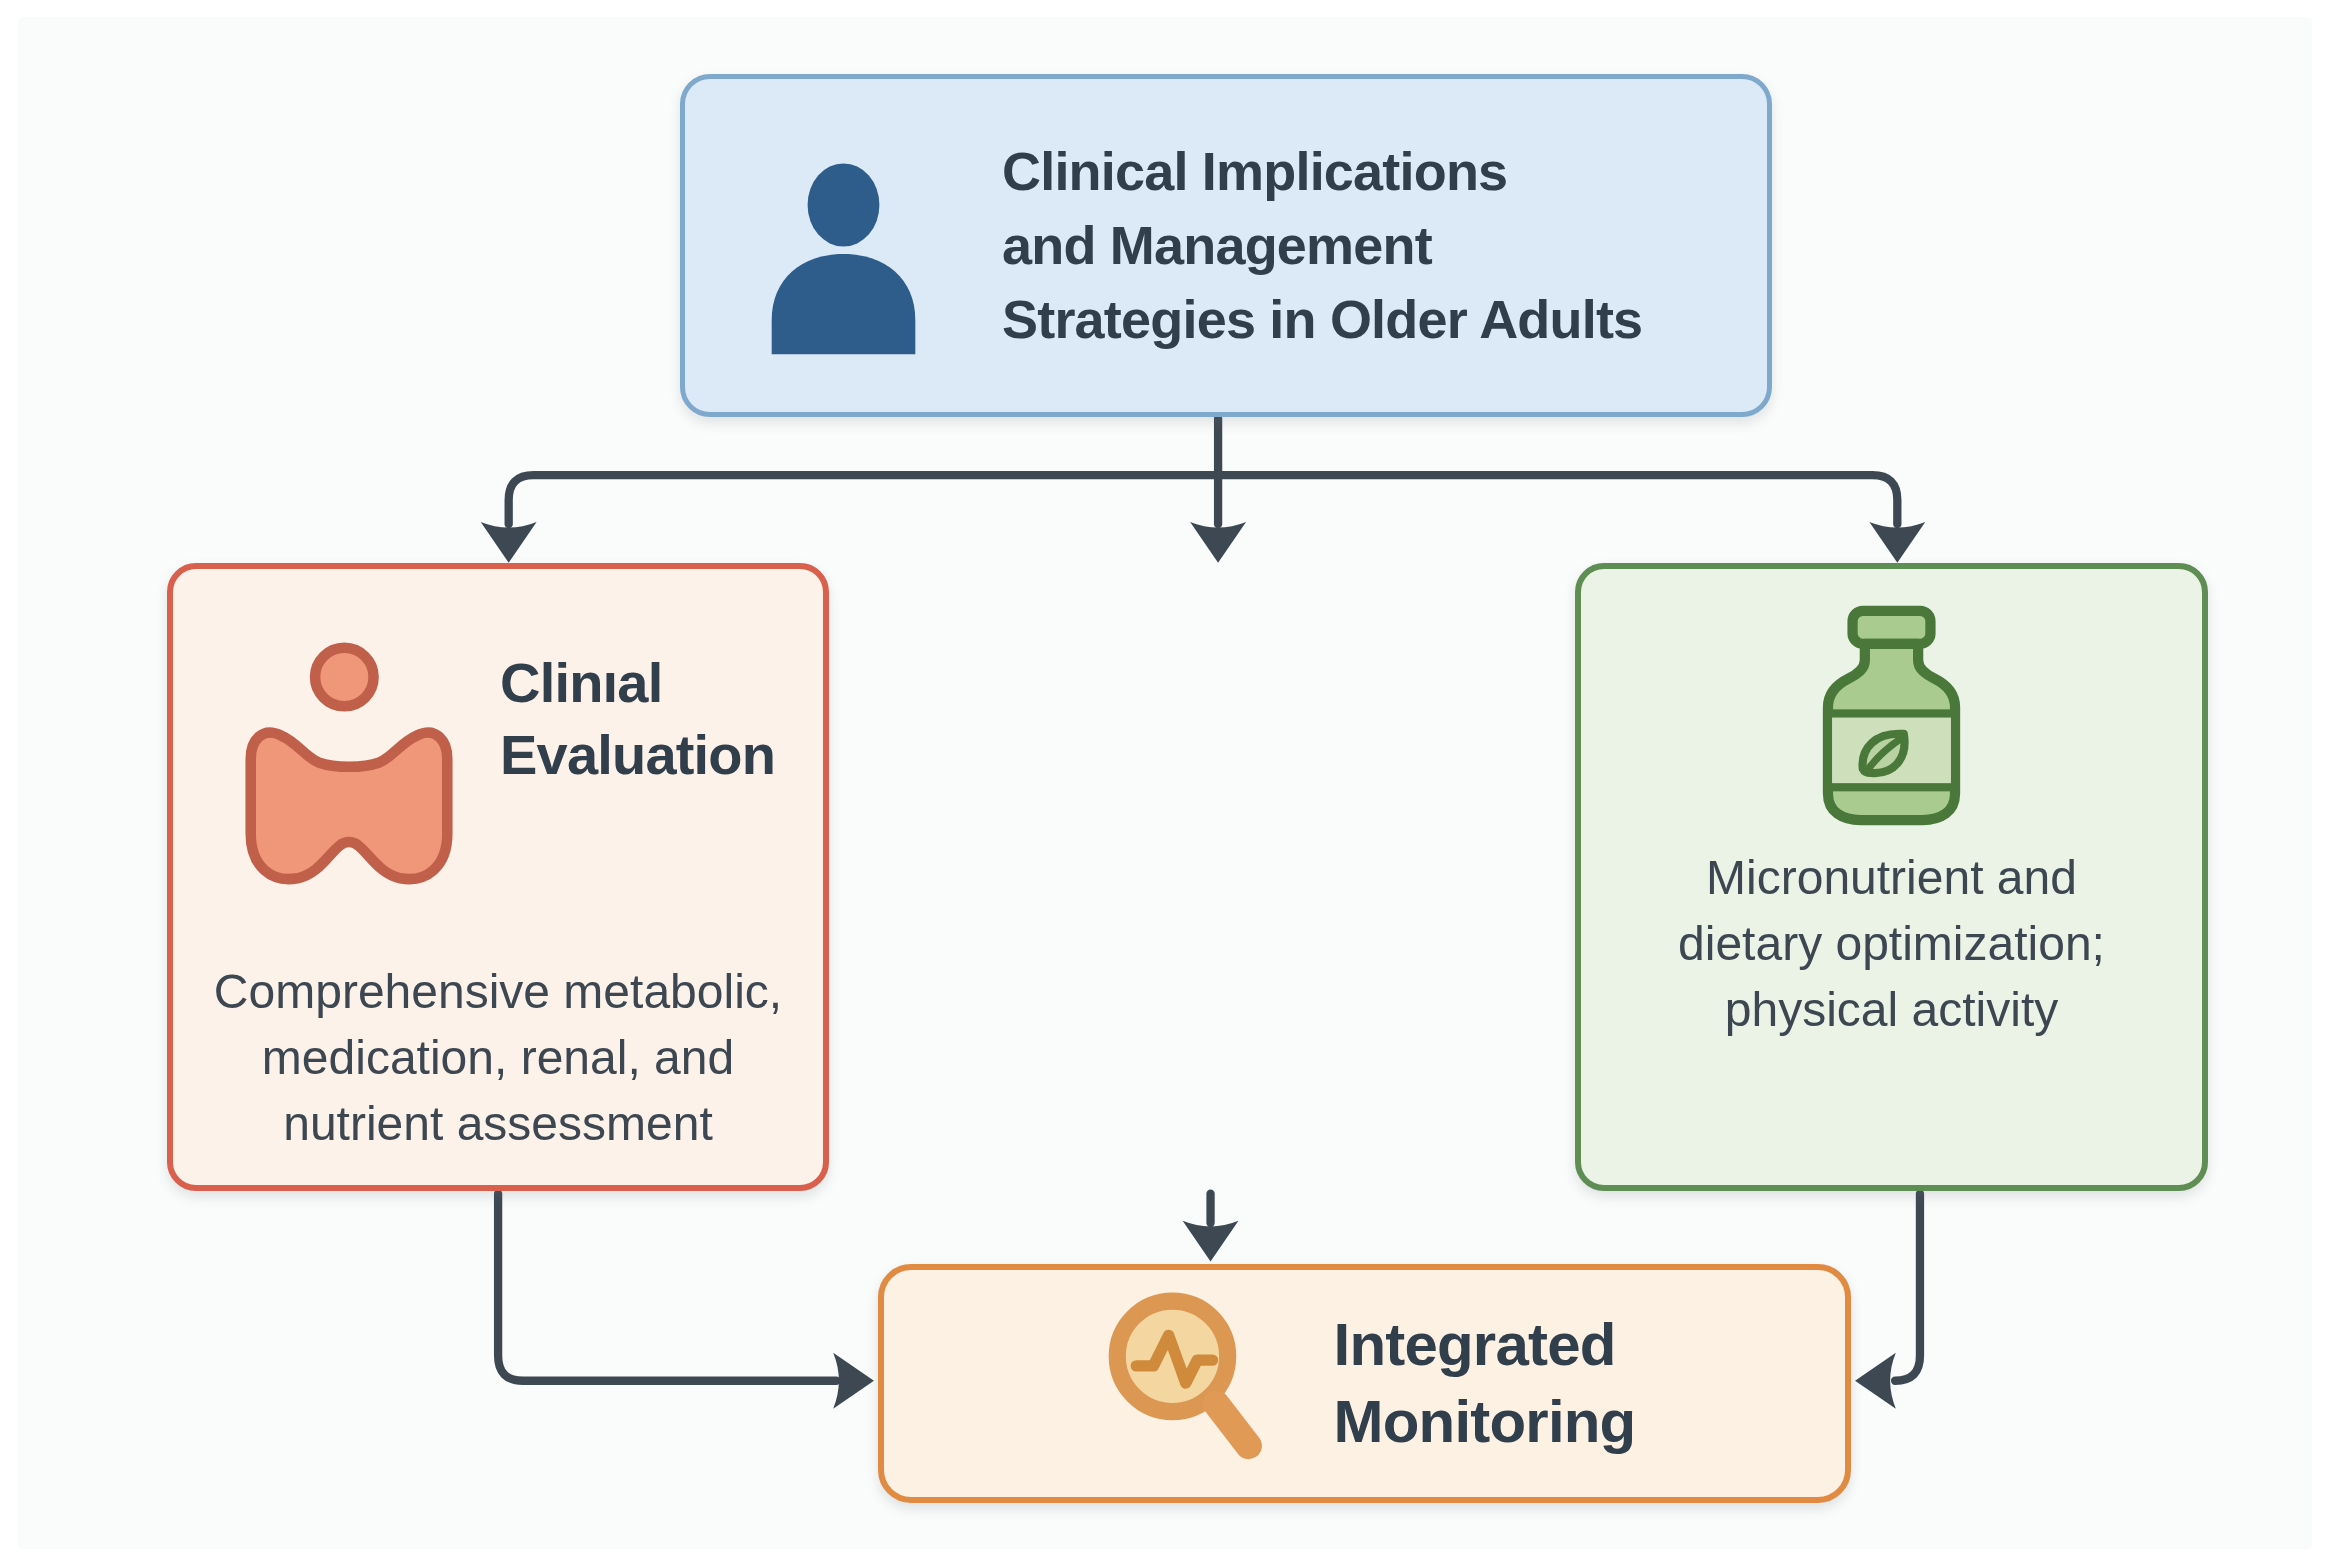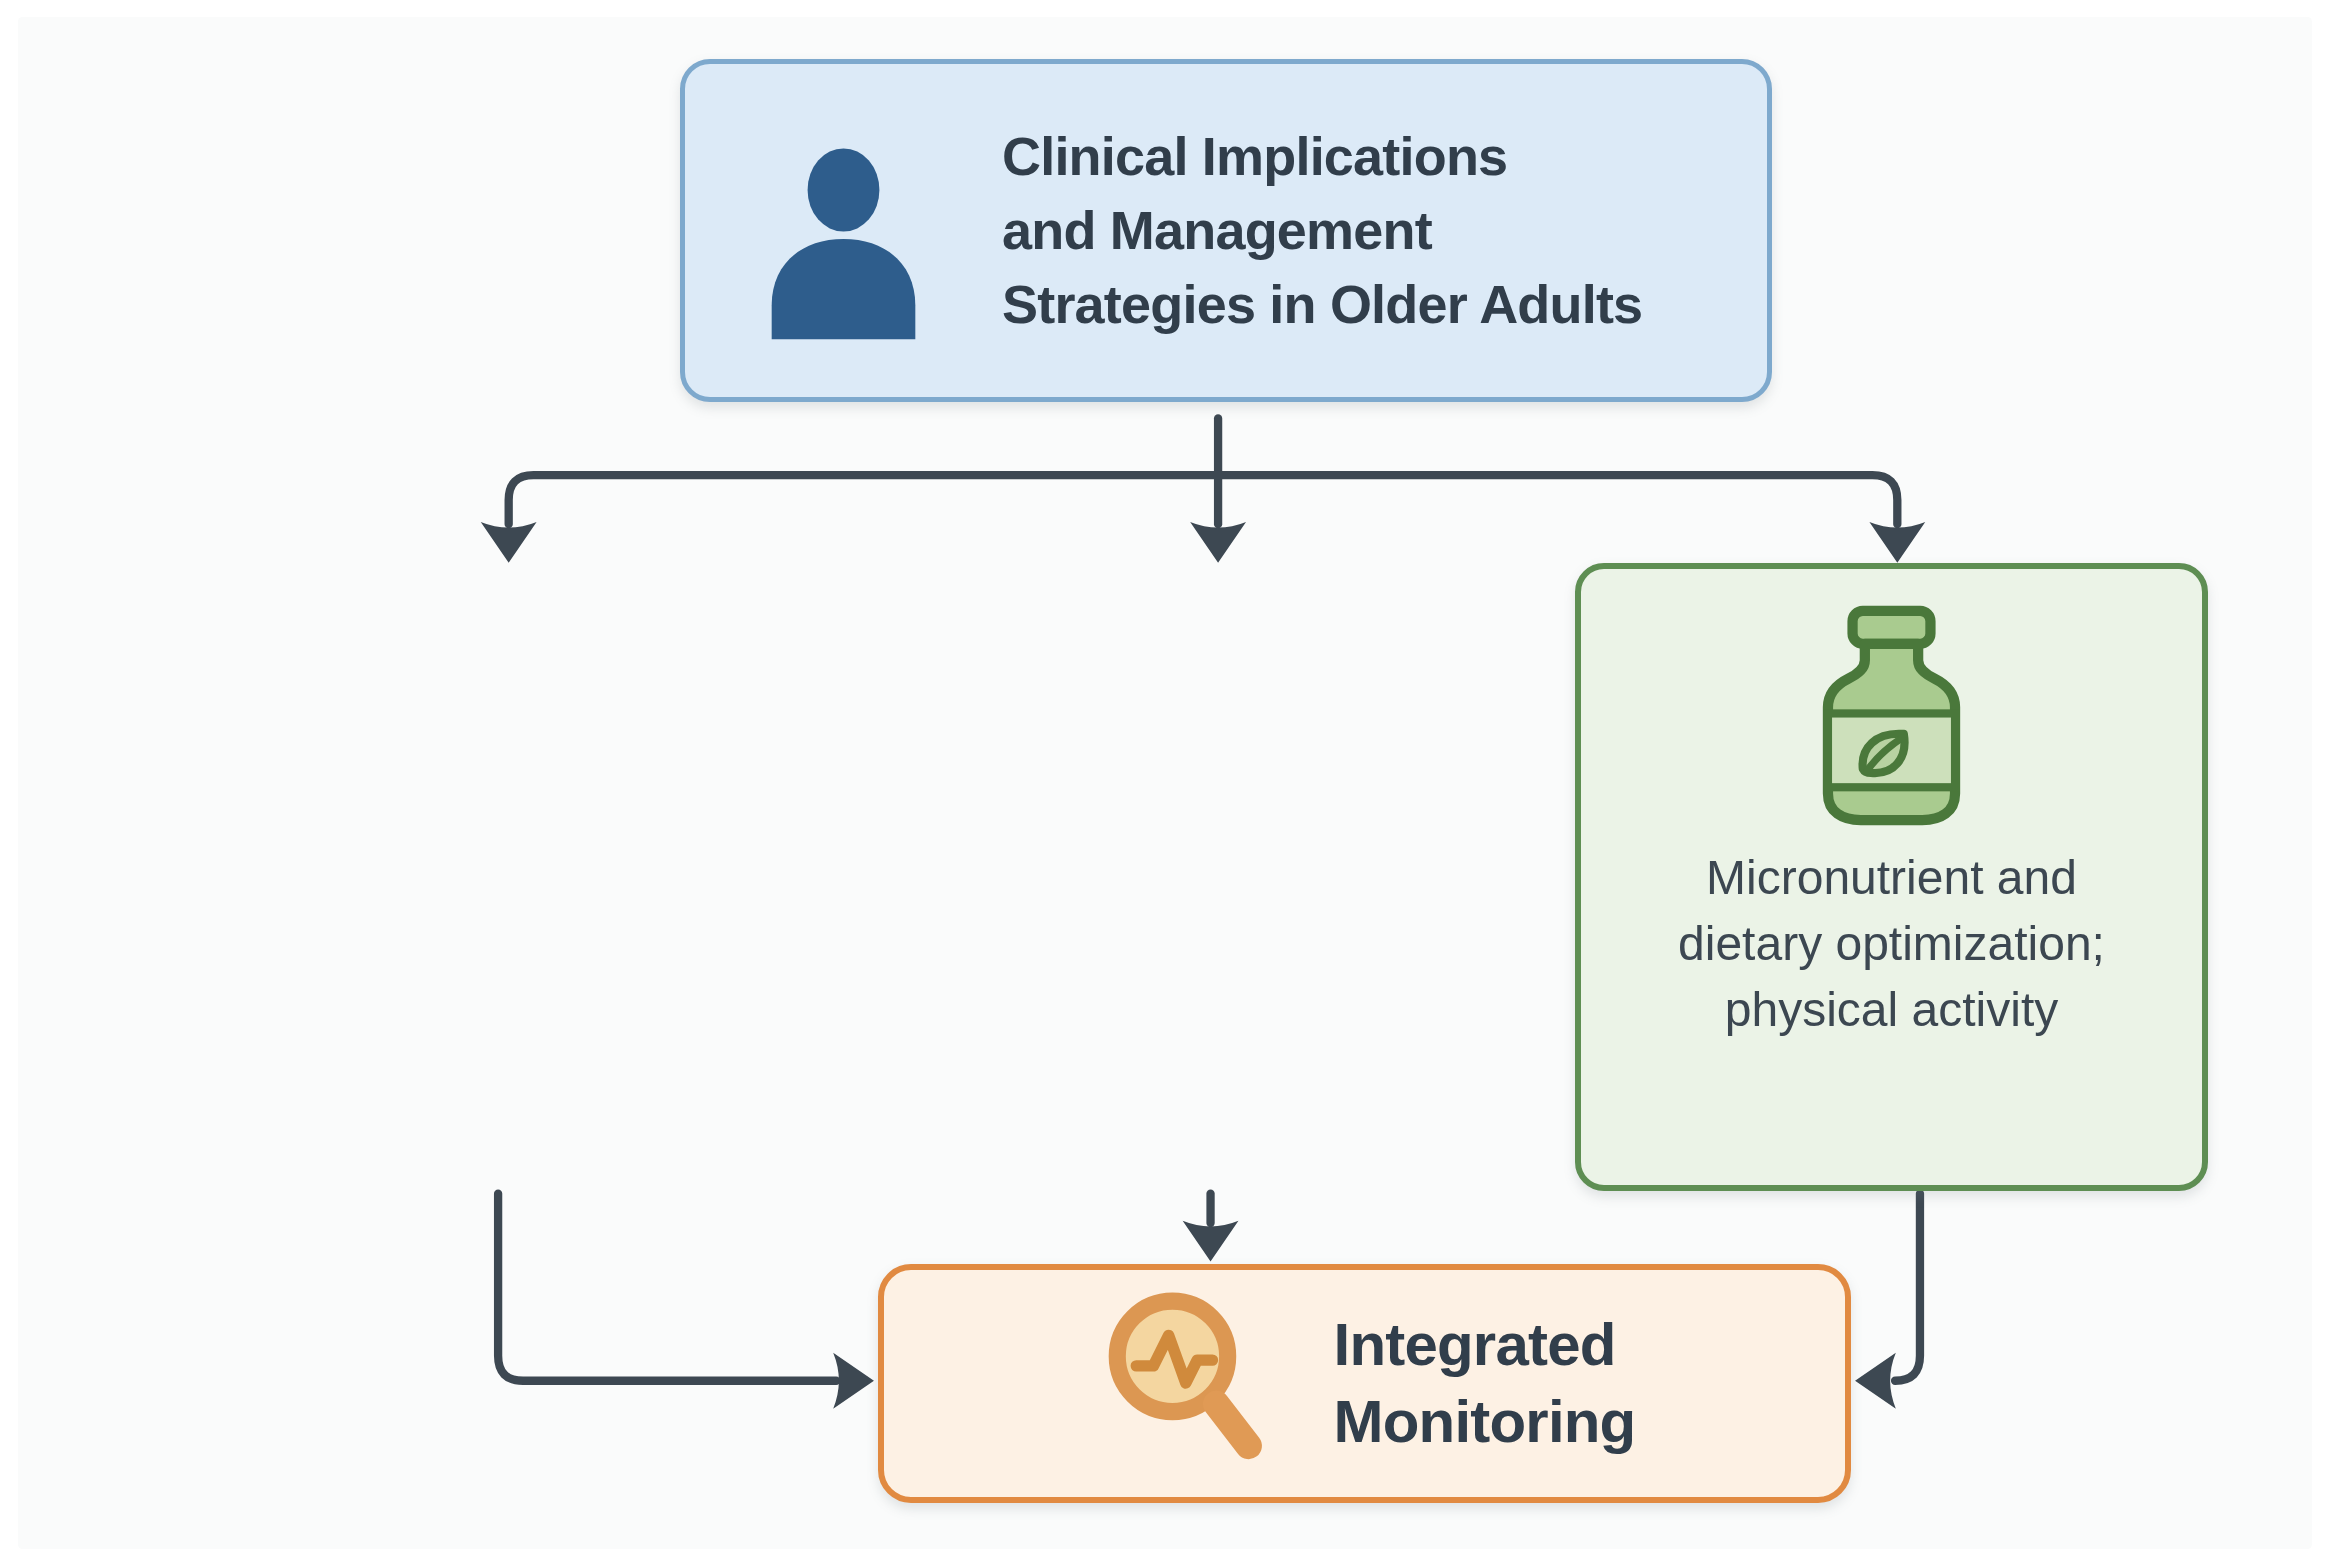--- a/index.html
+++ b/index.html
@@ -21,21 +21,21 @@
     position:absolute; box-sizing:border-box;
     border-style:solid;
     box-shadow:0 5.3px 12px rgba(110,120,130,.18);
   }
   .pre { white-space:pre-line; }
   .title { font-weight:700; color:#313e4b; letter-spacing:-0.8px; }
   .body-text { font-weight:400; color:#3c4751; text-align:center; }
 
   
   #node-root {
-    left:662px; top:42px; width:1092px; height:343px;
+    left:662px; top:57px; width:1092px; height:343px;
     background:#dceaf7; border:5.3px solid #7ea9cd; border-radius:30px;
     display:flex; align-items:center; padding:0 45px 0 64px;
   }
   #node-root .icon-wrap { width:189px; height:272px; flex:0 0 auto; margin-top:22.6px; }
   #node-root .title { font-size:54px; line-height:74px; margin-left:64px; }
 
   
   .branch { top:546px; height:628px; border-width:6px; border-radius:29px; }
   #node-clinical   { left:149px;  width:662px; background:#fdf2e9; border-color:#d9604c; }
   #node-therapeutic{ left:874px; width:637px; background:#e9f1f9; border-color:#4b80ba; }
@@ -95,20 +95,35 @@
       <svg viewBox="0 0 100 104" width="100%" height="100%">
         <ellipse cx="50" cy="25" rx="19" ry="22" fill="#2e5d8c"></ellipse>
         <path d="M12,104 L12,86 C12,64 28,51 50,51 C72,51 88,64 88,86 L88,104 Z" fill="#2e5d8c"></path>
       </svg>
     </div>
     <div class="title pre">Clinical Implications
 and Management
 Strategies in Older Adults</div>
   </div>
 
+  <div class="node branch" id="node-clinical">
+    <div class="ce-head">
+      <div class="icon-wrap">
+        <svg viewBox="0 0 100 112" width="100%" height="100%">
+          <circle cx="48" cy="15" r="12.5" fill="#f09779" stroke="#c05f4a" stroke-width="4.5"></circle>
+          <path d="M21,40 C13,36 8,42 8,50 L8,82 C8,96 17,103 28,101 C37,99 41,91 46,87 C48.5,85 51.5,85 54,87 C59,91 63,99 72,101 C83,103 92,96 92,82 L92,50 C92,42 87,36 79,40 C72,43 69,49 63,51.5 C56,54 44,54 37,51.5 C31,49 28,43 21,40 Z" fill="#f09779" stroke="#c05f4a" stroke-width="4.5" stroke-linejoin="round"></path>
+        </svg>
+      </div>
+      <div class="title pre">Clinıal
+Evaluation</div>
+    </div>
+    <div class="body-text pre">Comprehensive metabolic,
+medication, renal, and
+nutrient assessment</div>
+  </div>
 
 
   <div class="node branch col" id="node-targeted">
     <div class="icon-wrap">
       <svg viewBox="0 0 100 108" width="100%" height="100%">
         <rect x="31" y="3" width="38" height="16" rx="5" fill="#a9cb8f" stroke="#4a783b" stroke-width="5"></rect>
         <path d="M37,19 L63,19 L63,27 C63,31 66,33.5 71,36 C77,39 81,43.5 81,50 L81,92 C81,101 74,105 65,105 L35,105 C26,105 19,101 19,92 L19,50 C19,43.5 23,39 29,36 C34,33.5 37,31 37,27 Z" fill="#a9cb8f" stroke="#4a783b" stroke-width="5" stroke-linejoin="round"></path>
         <rect x="19" y="53" width="62" height="36" fill="#cde0bb" stroke="#4a783b" stroke-width="4"></rect>
         <path d="M36,80 C35,70 42,62 56,63 C58,75 51,83 40,82 C38,82 36.5,81 36,80 Z" fill="#b8d2a2" stroke="#4a783b" stroke-width="4" stroke-linejoin="round"></path>
         <path d="M38,81 C43,74 49,69 55,65" stroke="#4a783b" stroke-width="3.5" fill="none" stroke-linecap="round"></path>

